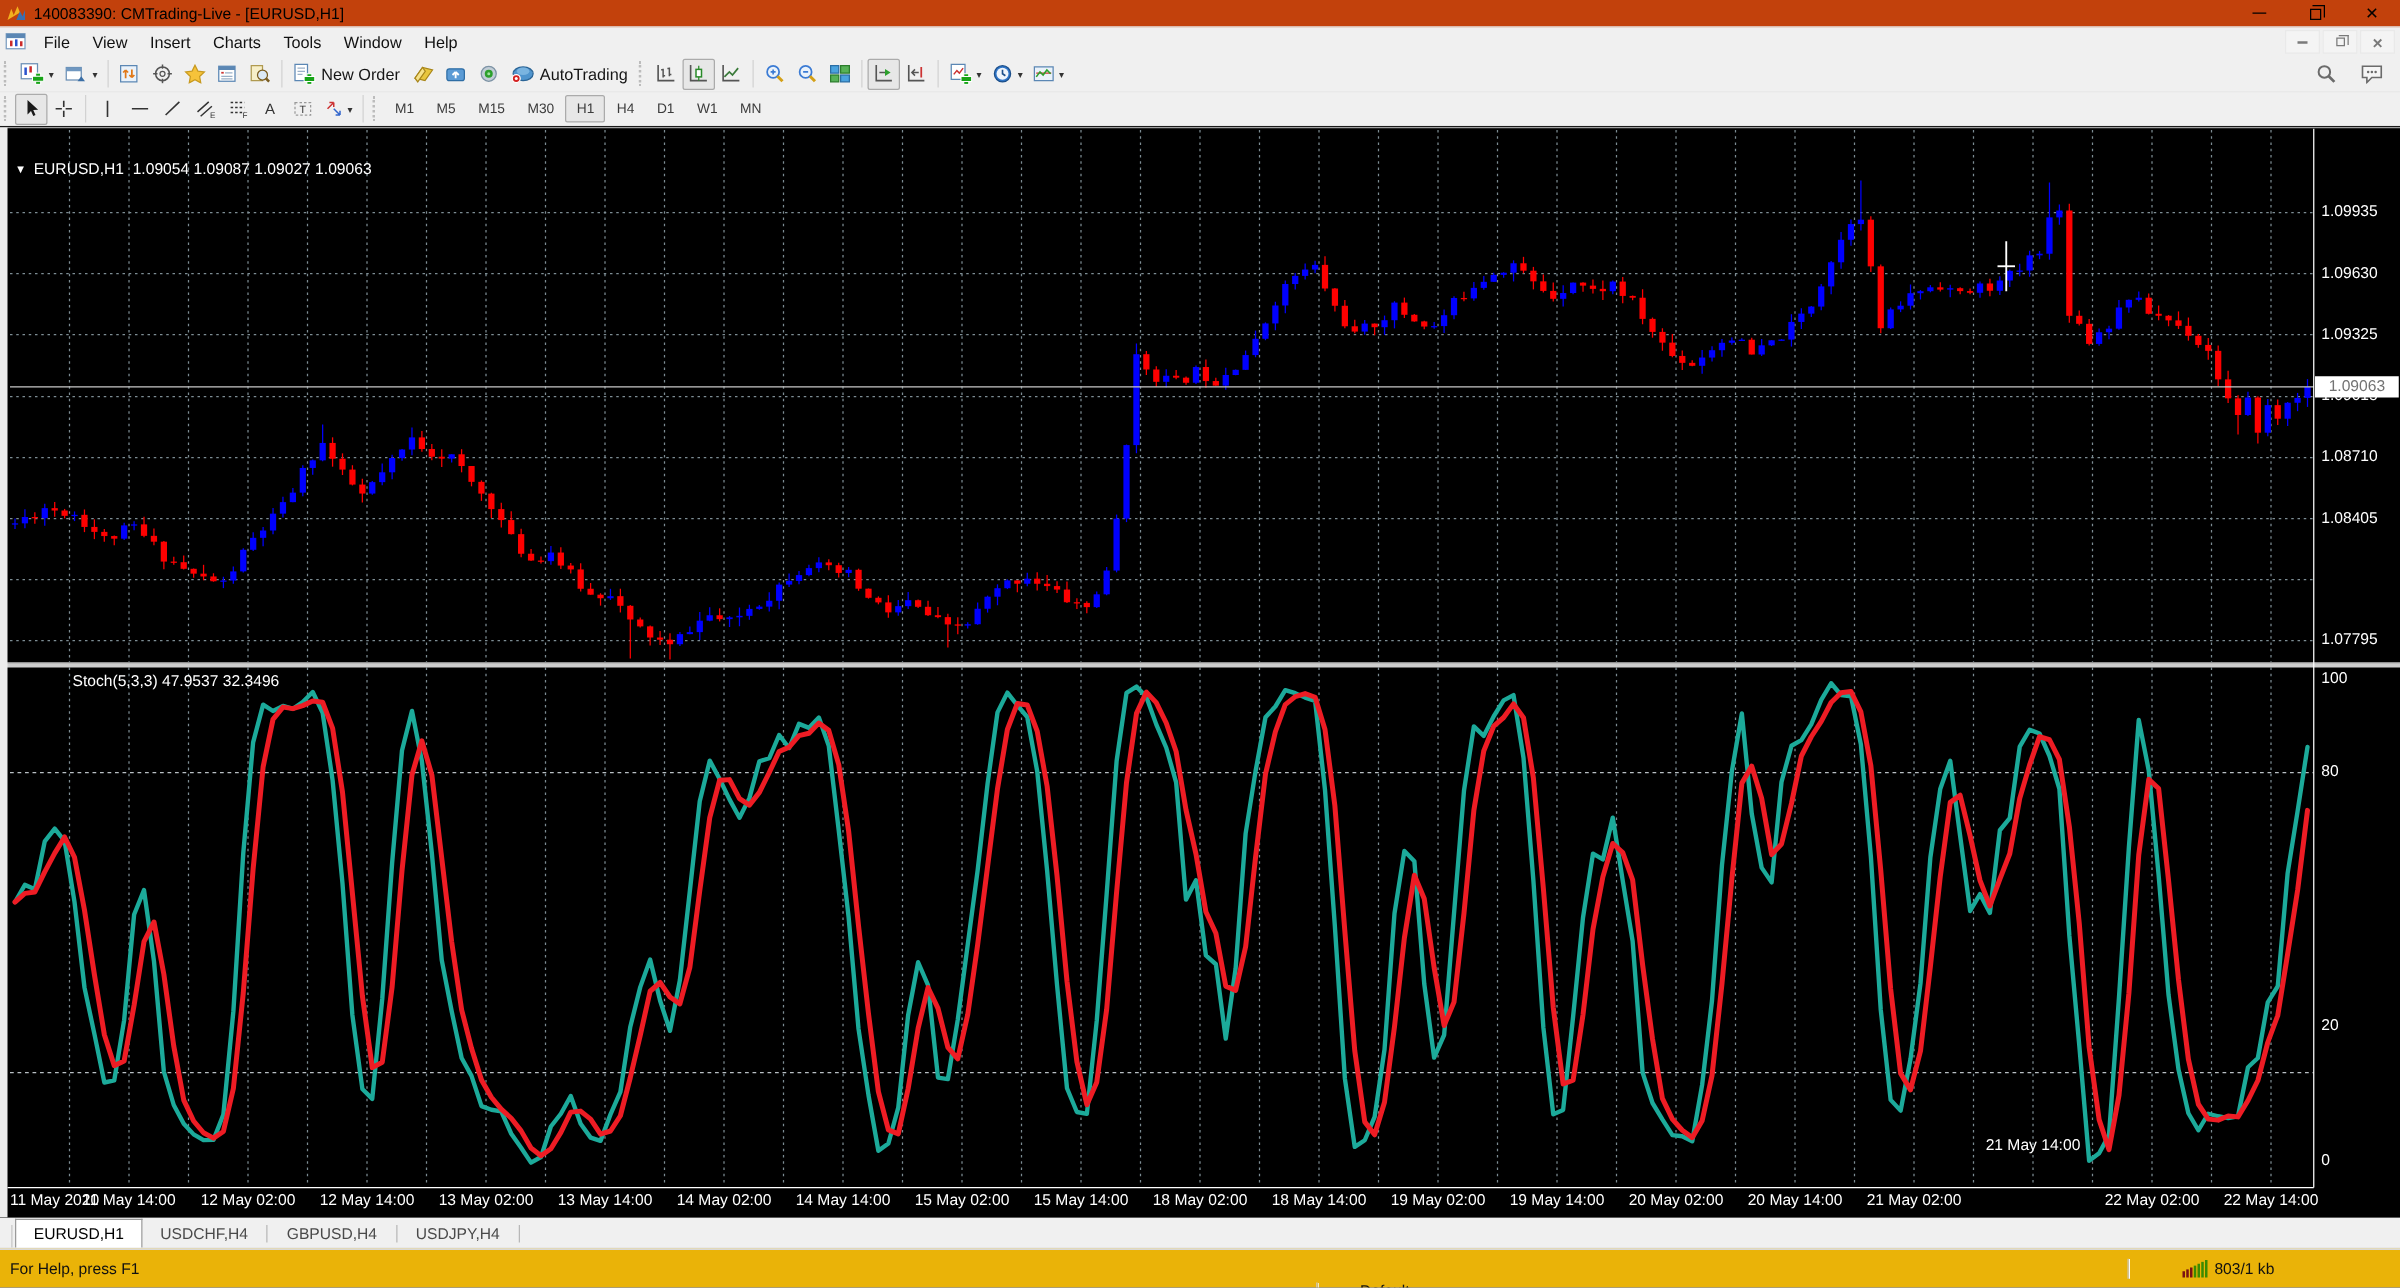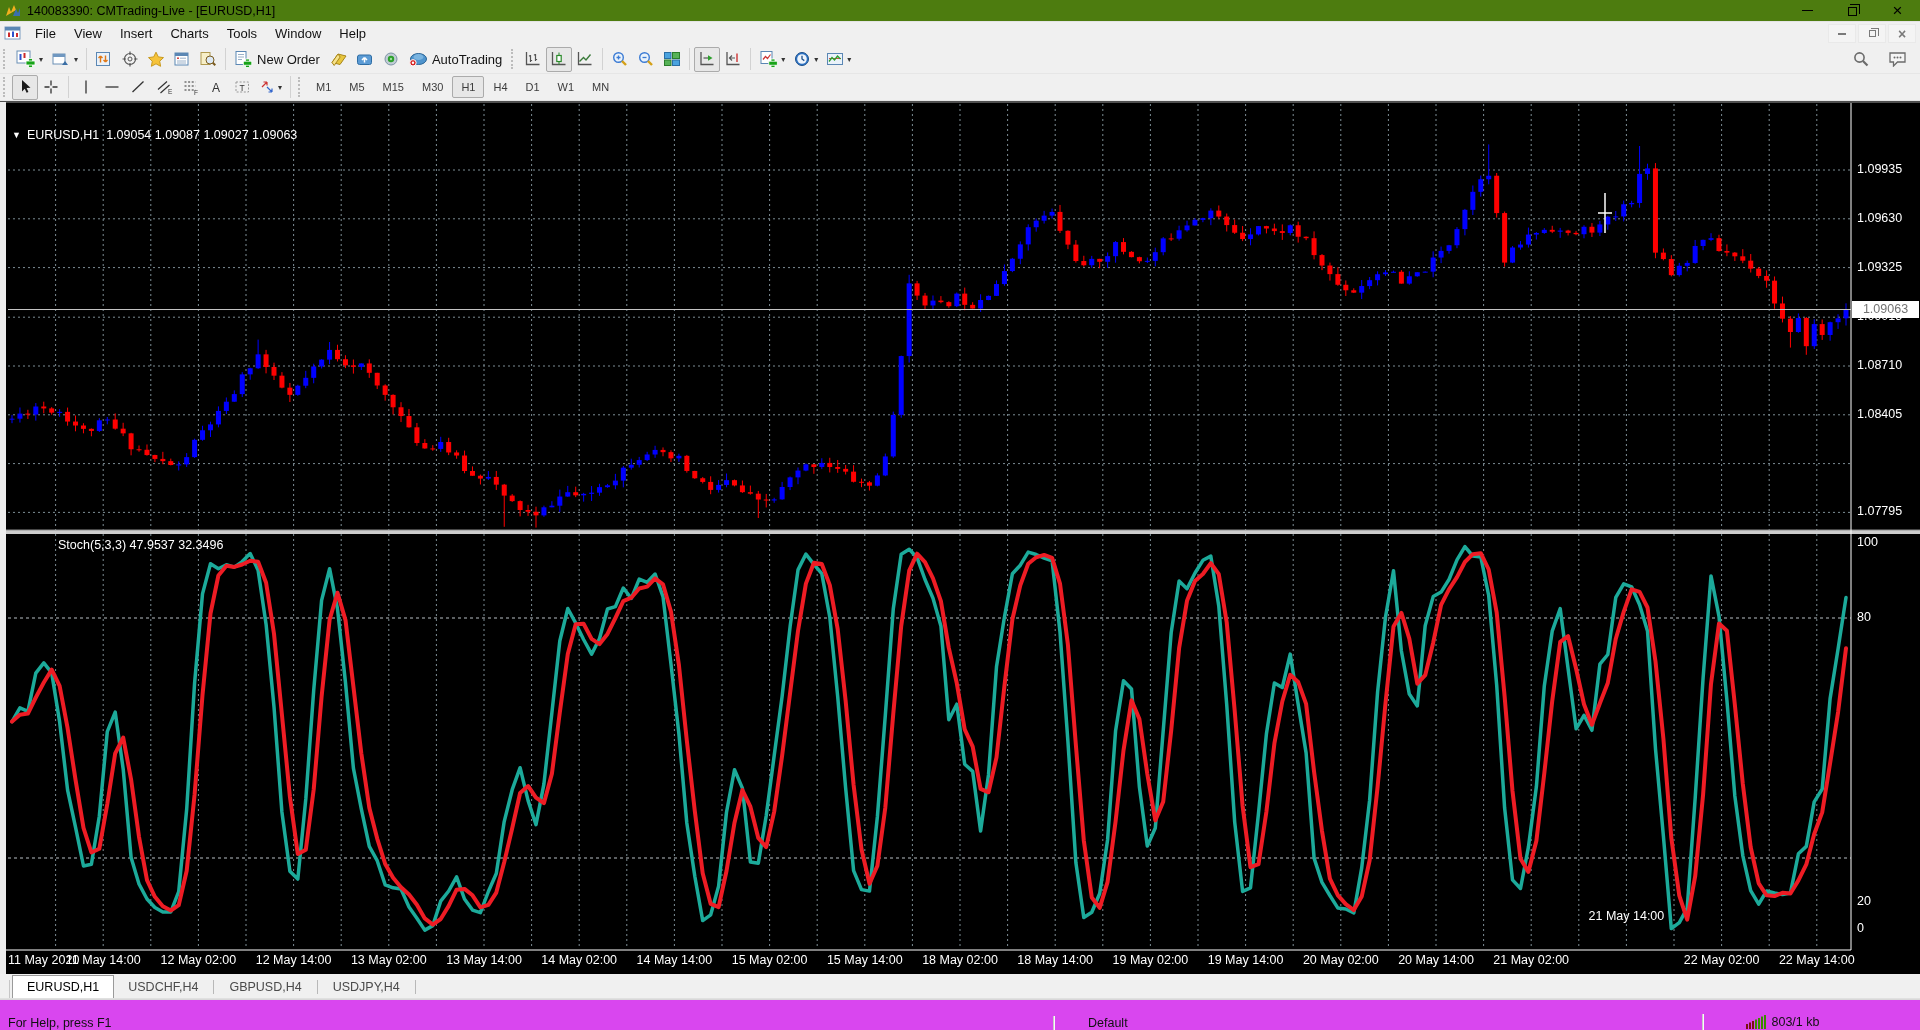--- a/index.html
+++ b/index.html
@@ -1,21 +1,21 @@
 <!DOCTYPE html>
 <html><head>
 <meta charset="utf-8">
 <style>
   *{box-sizing:border-box;margin:0;padding:0;}
   html,body{width:1920px;height:1030px;overflow:hidden;}
   body{font-family:"Liberation Sans","DejaVu Sans",sans-serif;background:#f0f0f0;font-size:13px;color:#111;}
   .app{position:relative;width:1920px;height:1030px;background:#f0f0f0;}
 
   
-  .titlebar{height:22px;background:#4d7c0f;display:flex;align-items:center;border-bottom:1px solid #e4e4e4;}
+  .titlebar{height:22px;background:#c2410c;display:flex;align-items:center;border-bottom:1px solid #e4e4e4;}
   .titlebar .appicon{margin:0 6px 0 5px;display:flex;}
   .title-text{font-size:12.5px;color:#000;}
   .win-controls{margin-left:auto;display:flex;height:100%;}
   .wbtn{width:45px;height:100%;display:flex;align-items:center;justify-content:center;}
   .glyph-min{width:11px;height:1px;background:#000;}
   .glyph-restore{width:9px;height:9px;border:1px solid #000;position:relative;margin-top:2px;}
   .glyph-restore:before{content:'';position:absolute;left:1px;top:-4px;width:9px;height:9px;border:1px solid #000;border-left:none;border-bottom:none;}
   .glyph-close{font-size:17px;line-height:1;color:#000;font-weight:400;}
 
   
@@ -54,21 +54,21 @@
   .price-box{position:absolute;left:1852px;width:67px;height:17px;background:#ffffff;color:#737373;font-size:12.5px;text-align:center;line-height:17px;z-index:5;}
 
   
   .tabbar{height:25px;background:#f0f0f0;display:flex;align-items:flex-end;border-bottom:1px solid #e0e0e0;}
   .tabgrip{width:10px;height:18px;border-right:1px solid #c6c6c6;margin-right:2px;}
   .tab{height:23px;display:flex;align-items:center;justify-content:center;padding:0 14px;font-size:12.5px;color:#4a4a4a;position:relative;}
   .tab.active{background:#ffffff;border:1px solid #9a9a9a;border-bottom:none;color:#000;z-index:2;}
   .tabsep{width:1px;height:14px;background:#b8b8b8;margin:0 1px 4px 1px;}
 
   
-  .statusbar{height:31px;background:#d946ef;border-top:1px solid #d8d8d8;display:flex;align-items:flex-end;font-size:12.5px;}
+  .statusbar{height:31px;background:#eab308;border-top:1px solid #d8d8d8;display:flex;align-items:center;font-size:12.5px;}
   .scell{display:flex;align-items:center;border-left:1px solid #c9c9c9;box-shadow:inset 1px 0 0 #fafafa;}
   .scell.first{border-left:none;box-shadow:none;flex:1;padding-left:8px;}
   .s-default{width:269px;padding-left:34px;margin-top:36px;}
   .s-e1{width:215px;}
   .s-e2{width:165px;}
   .s-traffic{width:159px;justify-content:center;gap:5px;}
   .s-e3{width:59px;}
 </style>
 </head>
 <body>
@@ -972,21 +972,21 @@
     <div class="axlabel" style="left: 1857px; top: 61px;">1.09935</div>
         <div class="axlabel" style="left: 1857px; top: 109.8px;">1.09630</div>
         <div class="axlabel" style="left: 1857px; top: 158.6px;">1.09325</div>
         <div class="axlabel" style="left: 1857px; top: 208.2px;">1.09015</div>
         <div class="axlabel" style="left: 1857px; top: 257px;">1.08710</div>
         <div class="axlabel" style="left: 1857px; top: 305.8px;">1.08405</div>
         <div class="axlabel" style="left: 1959px; top: 354.6px; margin-left: 18px;">1.08100</div>
         <div class="axlabel" style="left: 1857px; top: 403.4px;">1.07795</div>
         <div class="axlabel" style="left: 1857px; top: 434px;">100</div>
         <div class="axlabel" style="left: 1857px; top: 509px;">80</div>
-        <div class="axlabel" style="left: 1857px; top: 793px;">20</div>
+        <div class="axlabel" style="left: 1857px; top: 712px;">20</div>
         <div class="axlabel" style="left: 1857px; top: 820px;">0</div>
         <div class="axlabel" style="top: 852px; left: 8px;">11 May 2020</div>
         <div class="axlabel" style="top: 852px; left: 103.2px; transform: translateX(-50%);">11 May 14:00</div>
         <div class="axlabel" style="top: 852px; left: 198.4px; transform: translateX(-50%);">12 May 02:00</div>
         <div class="axlabel" style="top: 852px; left: 293.6px; transform: translateX(-50%);">12 May 14:00</div>
         <div class="axlabel" style="top: 852px; left: 388.8px; transform: translateX(-50%);">13 May 02:00</div>
         <div class="axlabel" style="top: 852px; left: 484px; transform: translateX(-50%);">13 May 14:00</div>
         <div class="axlabel" style="top: 852px; left: 579.2px; transform: translateX(-50%);">14 May 02:00</div>
         <div class="axlabel" style="top: 852px; left: 674.4px; transform: translateX(-50%);">14 May 14:00</div>
         <div class="axlabel" style="top: 852px; left: 769.6px; transform: translateX(-50%);">15 May 02:00</div>

